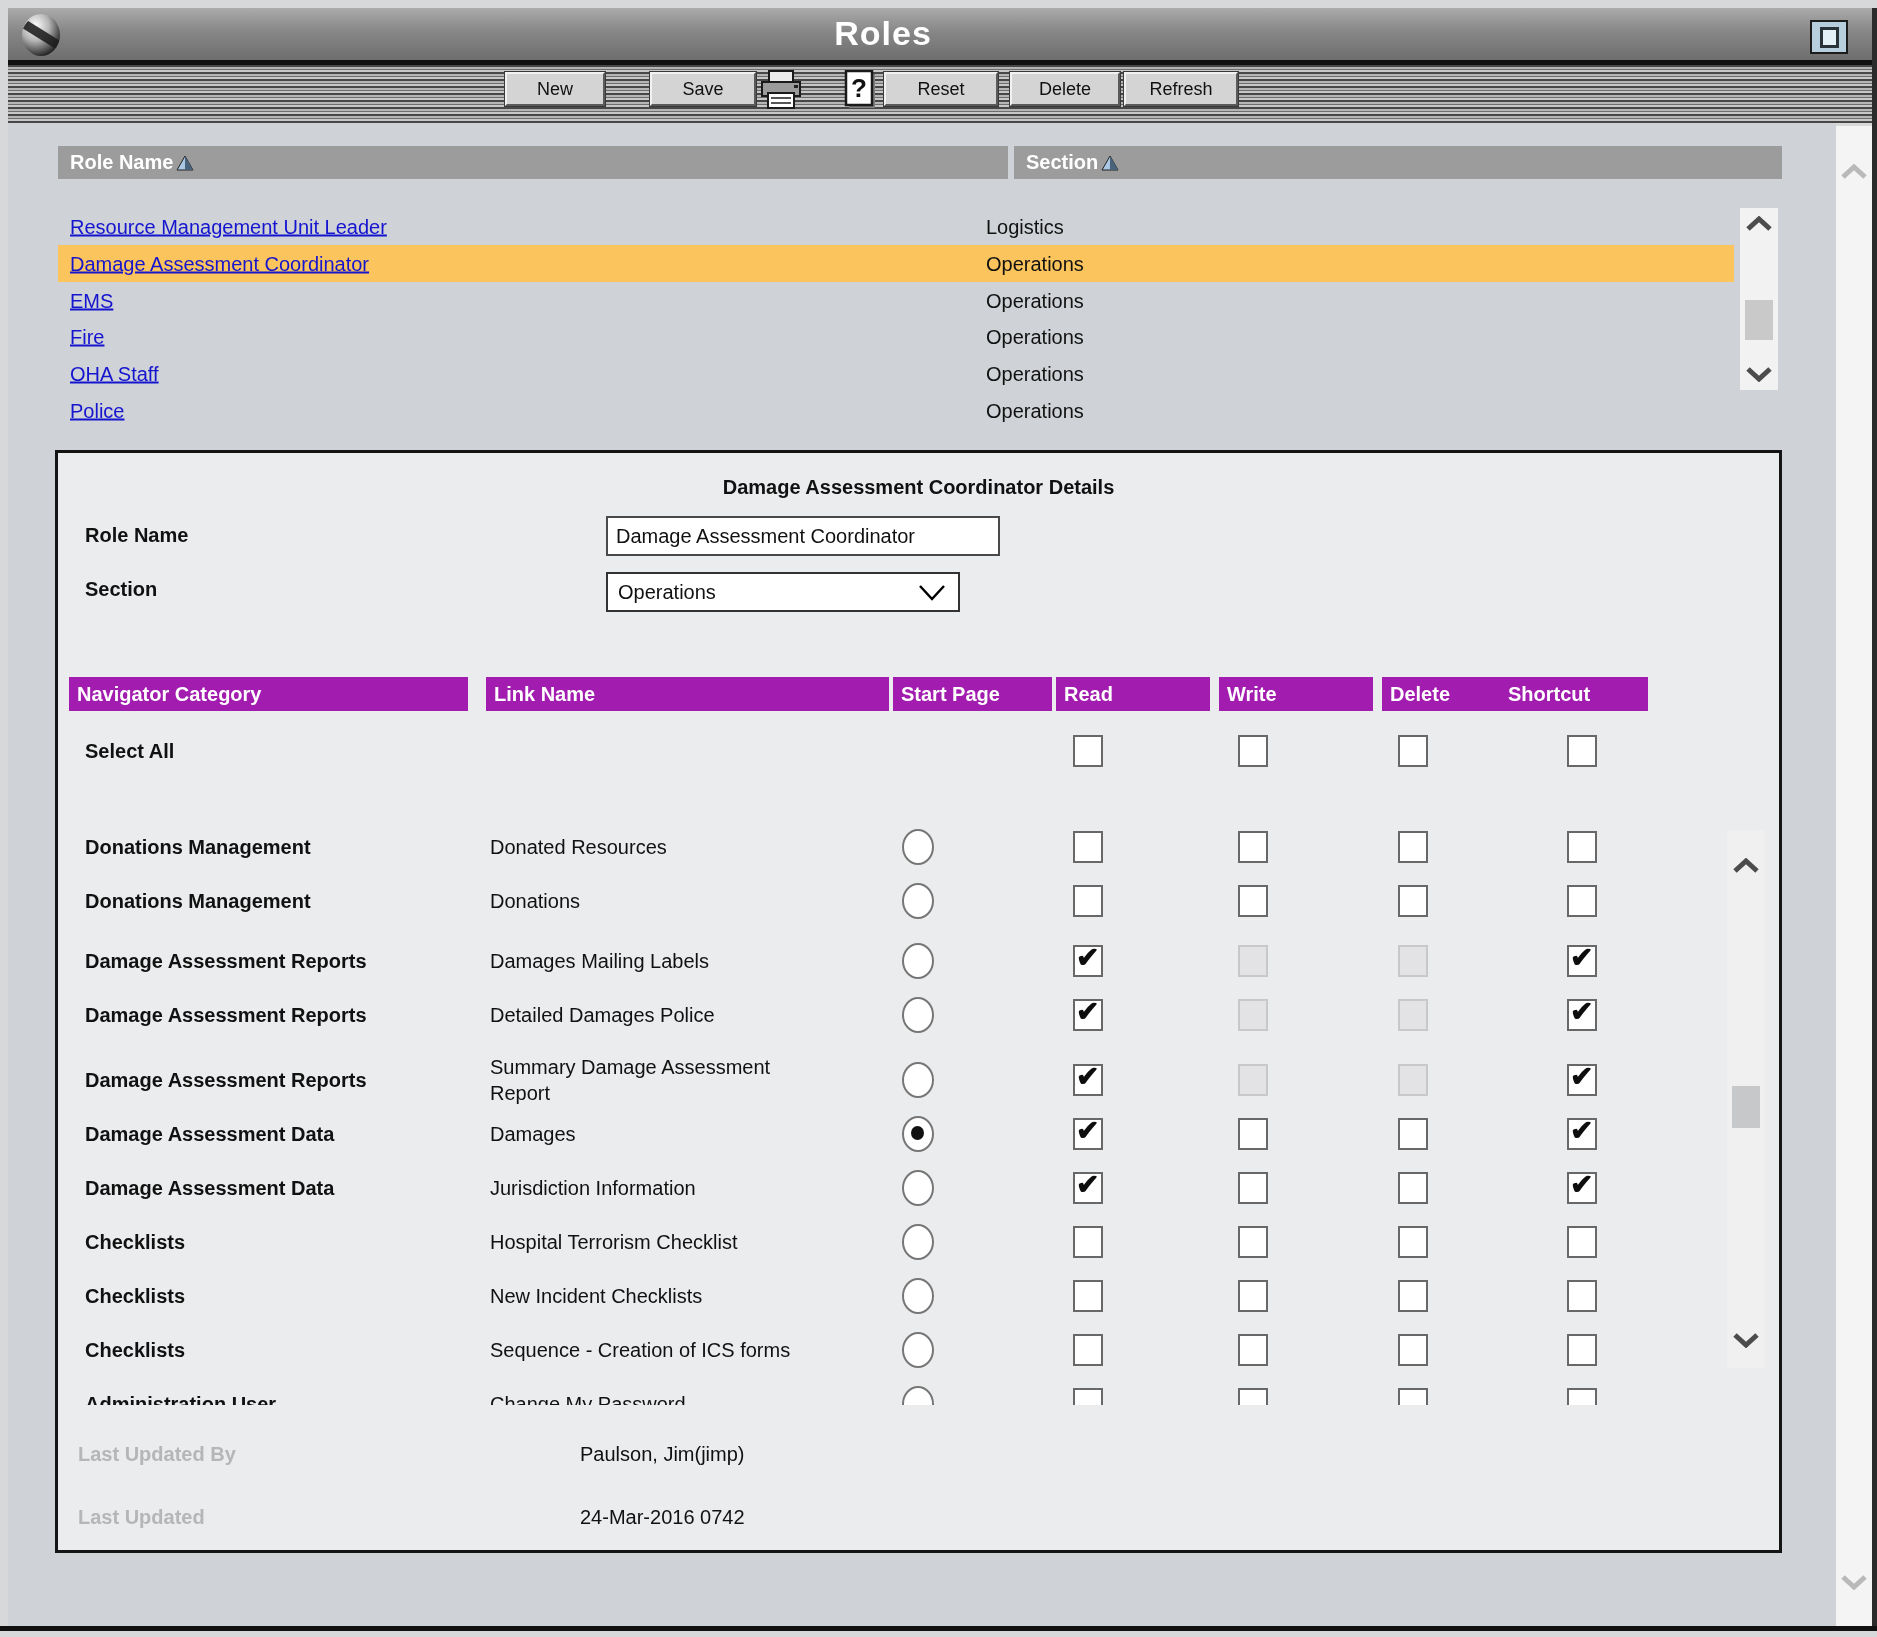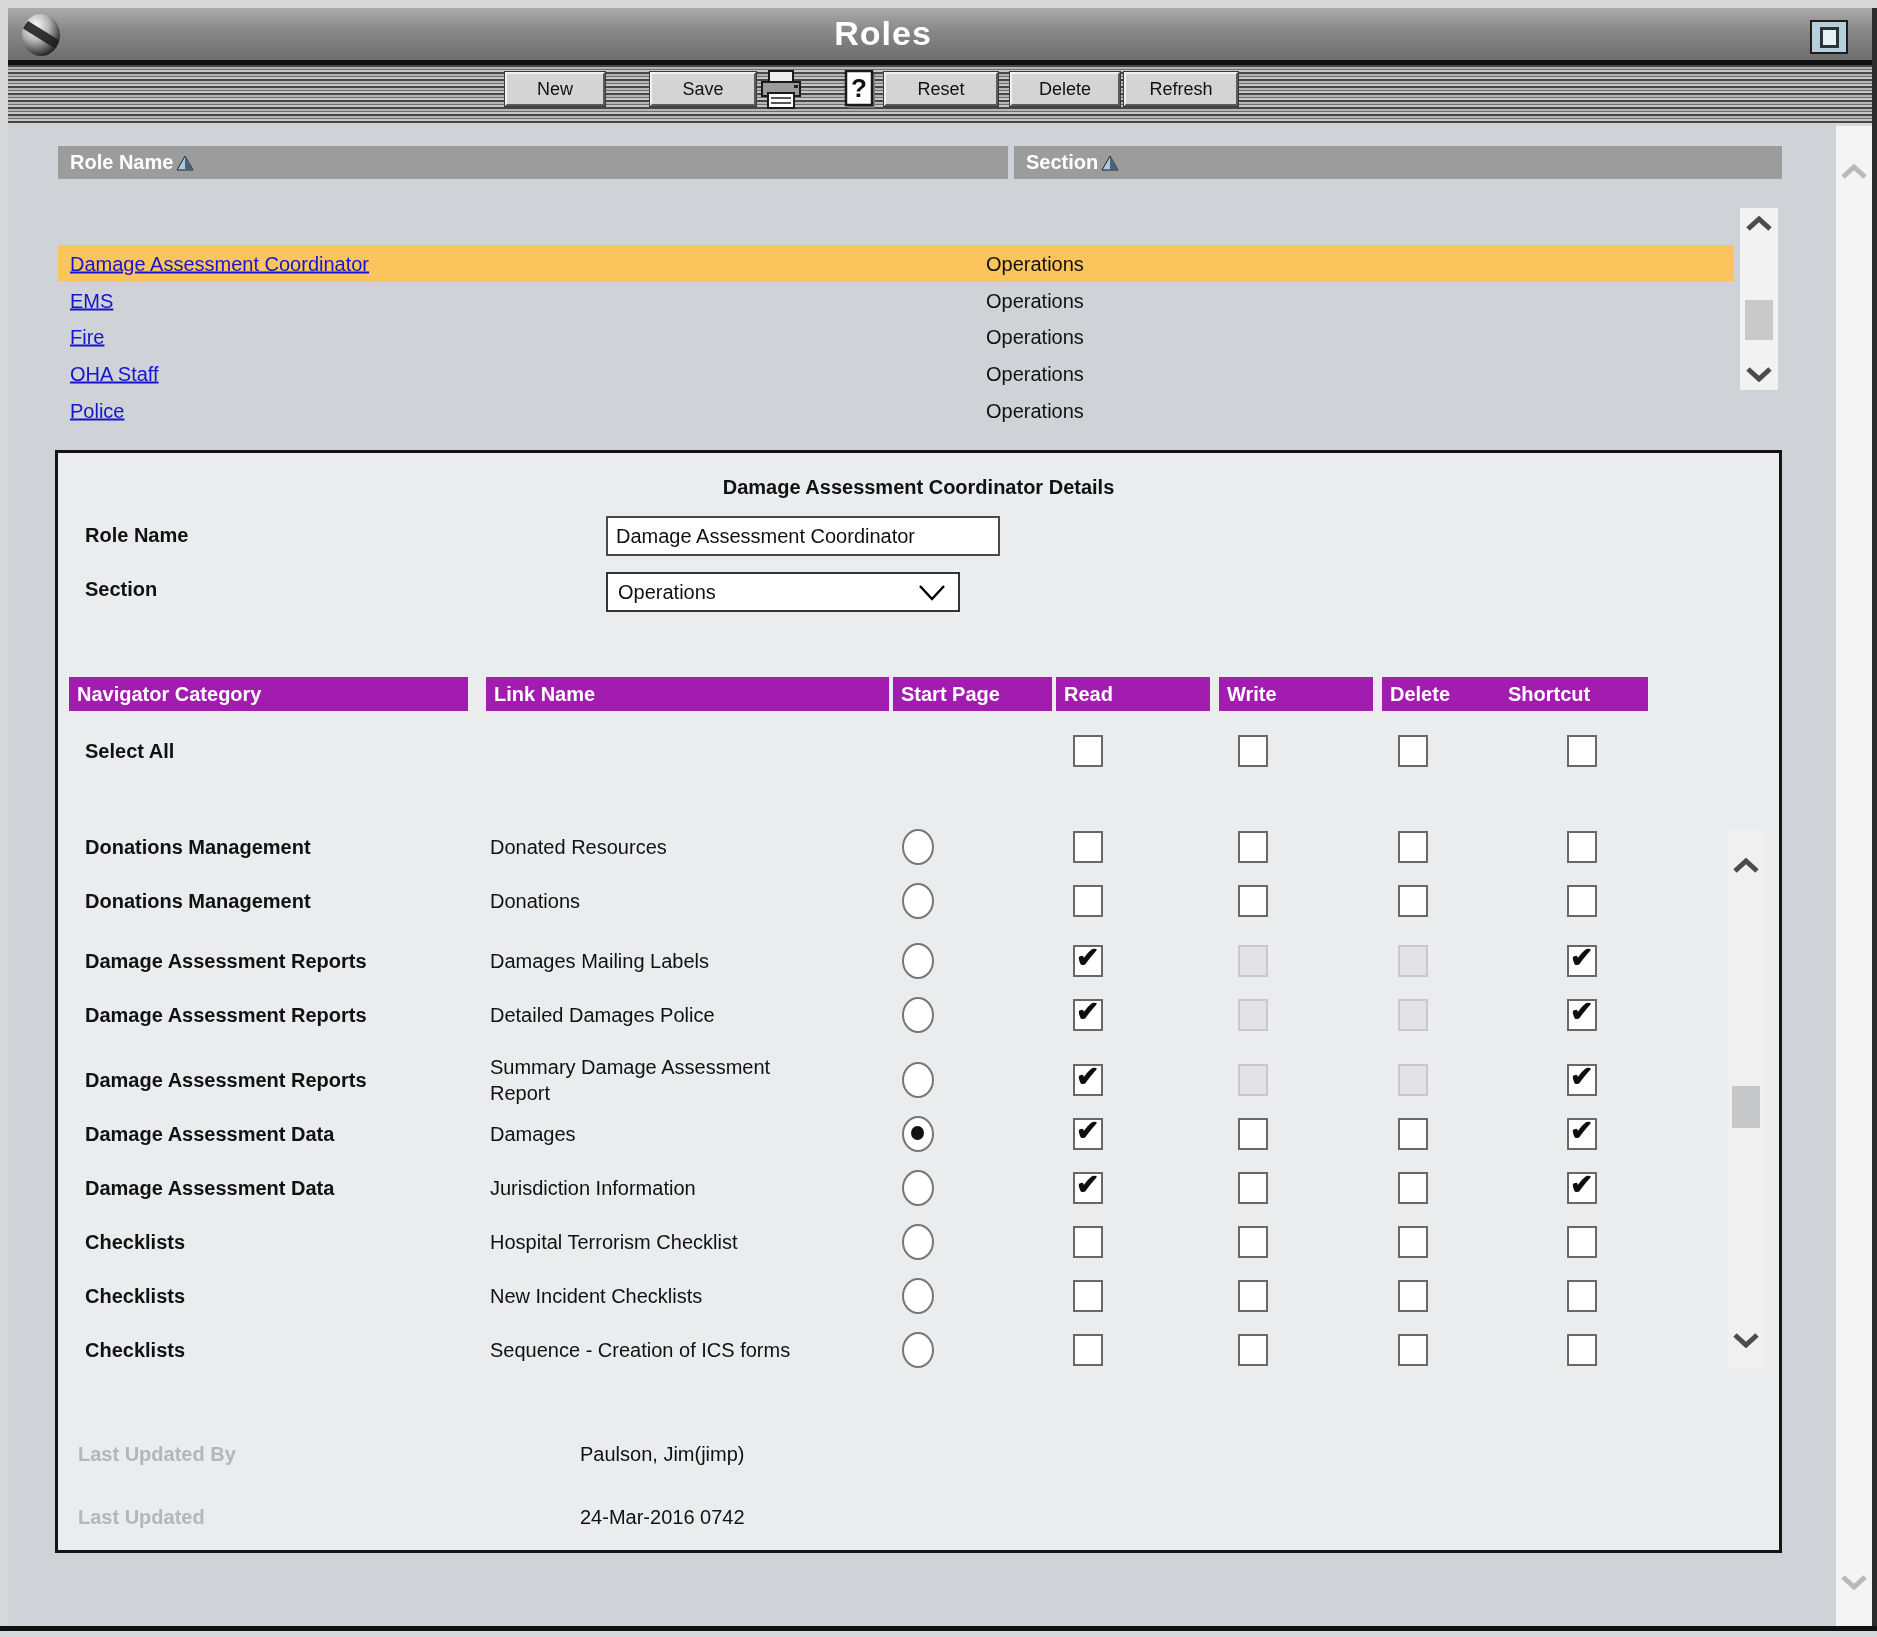--- a/index.html
+++ b/index.html
@@ -128,20 +128,24 @@
   </div>
   <div class="abs grid-header" style="left:1014px;top:146px;width:768px;">
     <span>Section</span>
     <svg class="sort-tri" width="18" height="18" viewBox="0 0 18 18">
       <polygon points="9,2 17,16 1,16" fill="#a9c6e2" stroke="#222" stroke-width="1"></polygon>
       <polygon points="9,2 17,16 9,16" fill="#49637c"></polygon>
     </svg>
   </div>
 
   <div class="abs role-rows" id="role-rows">
+      <div class="role-row" style="top: 0px;">
+    <a class="role-link">Resource Management Unit Leader</a>
+    <span class="role-section">Logistics</span>
+  </div>
       <div class="role-row selected" style="top: 37px;">
     <a class="role-link">Damage Assessment Coordinator</a>
     <span class="role-section">Operations</span>
   </div>
       <div class="role-row" style="top: 74px;">
     <a class="role-link">EMS</a>
     <span class="role-section">Operations</span>
   </div>
       <div class="role-row" style="top: 110px;">
     <a class="role-link">Fire</a>
@@ -295,20 +299,29 @@
   </div>
       <div class="perm-row" style="top: 505px;">
     <span class="p-cat">Checklists</span>
     <span class="p-link">Sequence - Creation of ICS forms</span>
     <div class="radio"></div>
     <div class="cb read"></div>
     <div class="cb write"></div>
     <div class="cb del"></div>
     <div class="cb short"></div>
   </div>
+      <div class="perm-row" style="top: 559px;">
+    <span class="p-cat">Administration User</span>
+    <span class="p-link">Change My Password</span>
+    <div class="radio"></div>
+    <div class="cb read"></div>
+    <div class="cb write"></div>
+    <div class="cb del"></div>
+    <div class="cb short"></div>
+  </div>
     </div>
 
   <div class="abs sb-track" style="left:1727px;top:830px;width:38px;height:538px;background:#f0f0f0;">
     <svg class="chev" style="position:absolute;left:5px;top:28px;" width="28" height="16" viewBox="0 0 28 16">
       <path d="M3 13 L14 3 L25 13" fill="none" stroke="currentColor" stroke-width="5"></path>
       </svg>
     <div class="sb-thumb" style="left:5px;top:256px;width:28px;height:42px;background:#c6c8ca;"></div>
     <svg class="chev down" style="position:absolute;left:5px;top:502px;" width="28" height="16" viewBox="0 0 28 16">
       <path d="M3 13 L14 3 L25 13" fill="none" stroke="currentColor" stroke-width="5"></path>
       </svg>

